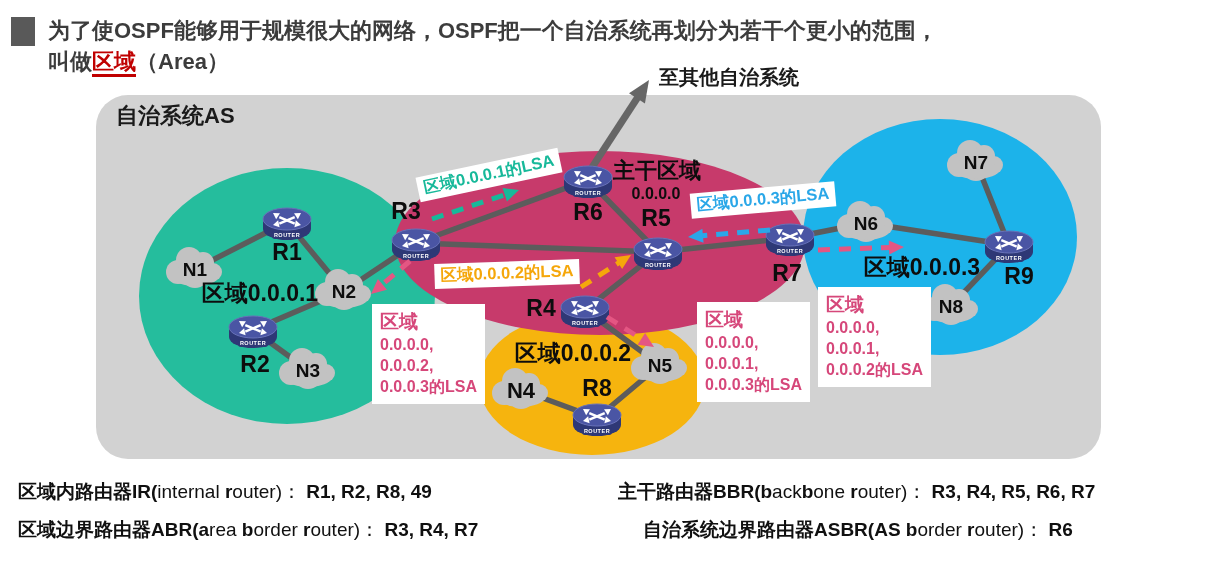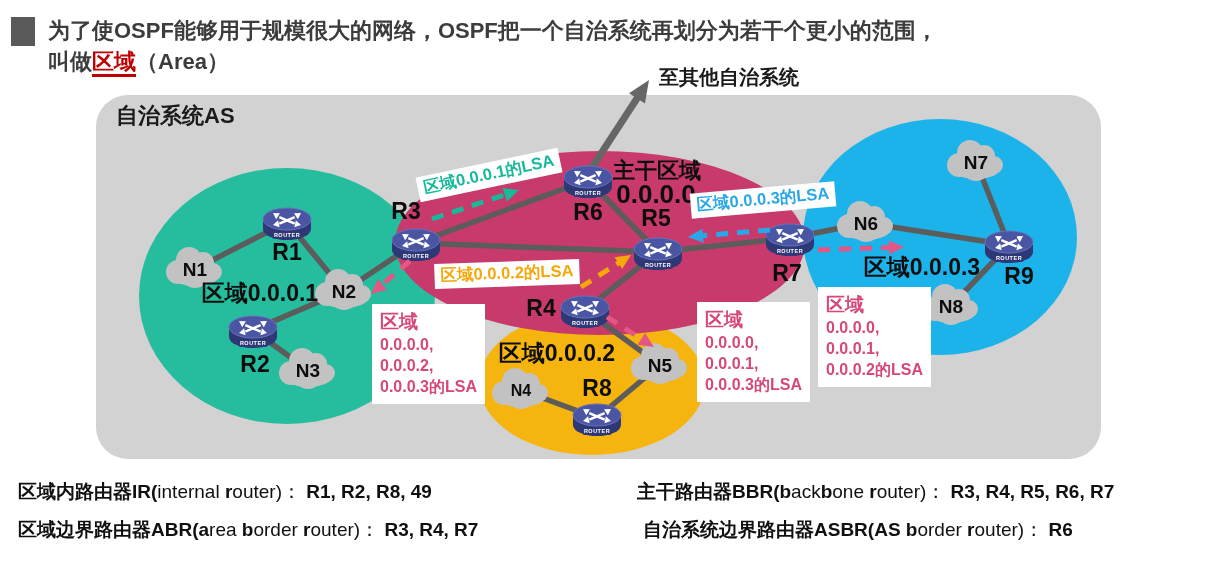--- a/index.html
+++ b/index.html
@@ -232,40 +232,40 @@
       <polygon points="371,294 377.92919859027353,278.9671623804236 386.97238997079995,289.6545703755912" fill="#E45683"></polygon>
       <line x1="607" y1="317" x2="643.8849334850689" y2="340.5435745649376" stroke="#E45683" stroke-width="5" stroke-dasharray="12 9"></line>
       <polygon points="654,347 637.589918685883,344.82992367321515 645.1224150267892,333.0290127391289" fill="#E45683"></polygon>
       <line x1="818" y1="250" x2="892.0072945871453" y2="247.4183501888205" stroke="#E45683" stroke-width="5" stroke-dasharray="12 9"></line>
       <polygon points="904,247 889.2531558440769,254.51868256019088 888.7650806237864,240.52719291186042" fill="#E45683"></polygon>
     </svg>
   <div id="labels">
       <div class="lbl" style="left: 195px; top: 270px; font-size: 19px;">N1</div>
       <div class="lbl" style="left: 344px; top: 292px; font-size: 19px;">N2</div>
       <div class="lbl" style="left: 308px; top: 371px; font-size: 19px;">N3</div>
-      <div class="lbl" style="left: 521px; top: 391px; font-size: 16px;">N4</div>
+      <div class="lbl" style="left: 521px; top: 391px; font-size: 22px;">N4</div>
       <div class="lbl" style="left: 660px; top: 366px; font-size: 19px;">N5</div>
       <div class="lbl" style="left: 866px; top: 224px; font-size: 19px;">N6</div>
       <div class="lbl" style="left: 976px; top: 163px; font-size: 19px;">N7</div>
       <div class="lbl" style="left: 951px; top: 307px; font-size: 19px; text-align: center;">N8</div>
       <div class="lbl" style="left: 287px; top: 252px; font-size: 23px;">R1</div>
       <div class="lbl" style="left: 255px; top: 364px; font-size: 23px;">R2</div>
       <div class="lbl" style="left: 406px; top: 211px; font-size: 23px;">R3</div>
       <div class="lbl" style="left: 541px; top: 308px; font-size: 23px;">R4</div>
       <div class="lbl" style="left: 656px; top: 218px; font-size: 23px;">R5</div>
       <div class="lbl" style="left: 588px; top: 212px; font-size: 23px;">R6</div>
       <div class="lbl" style="left: 787px; top: 273px; font-size: 23px;">R7</div>
       <div class="lbl" style="left: 597px; top: 388px; font-size: 23px;">R8</div>
       <div class="lbl" style="left: 1019px; top: 276px; font-size: 23px;">R9</div>
       <div class="lbl-left" style="left: 659px; top: 64px; font-size: 20px; color: rgb(26, 26, 26);">至其他自治系统</div>
       <div class="lbl-left" style="left: 116px; top: 101px; font-size: 22px; color: rgb(26, 26, 26);">自治系统AS</div>
       <div class="lbl" style="left: 260px; top: 293px; font-size: 23px;">区域0.0.0.1</div>
       <div class="lbl" style="left: 657px; top: 171px; font-size: 22px;">主干区域</div>
-      <div class="lbl" style="left: 656px; top: 194px; font-size: 26px;">0.0.0.0</div>
-      <div class="lbl" style="left: 557px; top: 353px; font-size: 23px;">区域0.0.0.2</div>
+      <div class="lbl" style="left: 656px; top: 194px; font-size: 16px;">0.0.0.0</div>
+      <div class="lbl" style="left: 573px; top: 353px; font-size: 23px;">区域0.0.0.2</div>
       <div class="lbl" style="left: 922px; top: 267px; font-size: 23px;">区域0.0.0.3</div>
       <div class="strip" style="left: 489px; top: 175px; color: rgb(23, 185, 154); transform: translate(-50%, -50%) rotate(-12deg);">区域0.0.0.1的LSA</div>
       <div class="strip" style="left: 763px; top: 200px; color: rgb(42, 167, 232); transform: translate(-50%, -50%) rotate(-5deg);">区域0.0.0.3的LSA</div>
       <div class="strip" style="left: 507px; top: 274px; color: rgb(245, 167, 11); transform: translate(-50%, -50%) rotate(-2deg);">区域0.0.0.2的LSA</div>
       <div class="lsabox" style="left: 372px; top: 304px;">
         <div class="hd">区域</div>
         <div>0.0.0.0,</div>
         <div>0.0.0.2,</div>
         <div>0.0.0.3的LSA</div>
       </div>
@@ -285,16 +285,16 @@
 
   <div class="titleblock">
     <div class="bullet"></div>
     <div class="title-line" style="top:16px;">为了使OSPF能够用于规模很大的网络，OSPF把一个自治系统再划分为若干个更小的范围，</div>
     <div class="title-line" style="top:47px;"><span>叫做</span><span class="hl-red">区域</span><span>（Area）</span></div>
   </div>
 
   <div id="legend">
       <div class="legend-line" style="left: 18px; top: 479px;"><span class="b">区域内路由器IR(</span><span class="r">internal </span><span class="b">r</span><span class="r">outer)：</span><span class="b"> R1, R2, R8, 49</span></div>
       <div class="legend-line" style="left: 18px; top: 517px;"><span class="b">区域边界路由器ABR(</span><span class="b">a</span><span class="r">rea </span><span class="b">b</span><span class="r">order </span><span class="b">r</span><span class="r">outer)：</span><span class="b"> R3, R4, R7</span></div>
-      <div class="legend-line" style="left: 637px; top: 479px;"><span class="b">主干路由器BBR(</span><span class="b">b</span><span class="r">ack</span><span class="b">b</span><span class="r">one </span><span class="b">r</span><span class="r">outer)：</span><span class="b"> R3, R4, R5, R6, R7</span></div>
+      <div class="legend-line" style="left: 618px; top: 479px;"><span class="b">主干路由器BBR(</span><span class="b">b</span><span class="r">ack</span><span class="b">b</span><span class="r">one </span><span class="b">r</span><span class="r">outer)：</span><span class="b"> R3, R4, R5, R6, R7</span></div>
       <div class="legend-line" style="left: 643px; top: 517px;"><span class="b">自治系统边界路由器ASBR(</span><span class="b">AS </span><span class="b">b</span><span class="r">order </span><span class="b">r</span><span class="r">outer)：</span><span class="b"> R6</span></div>
     </div>
 </div>
 
 </body></html>

